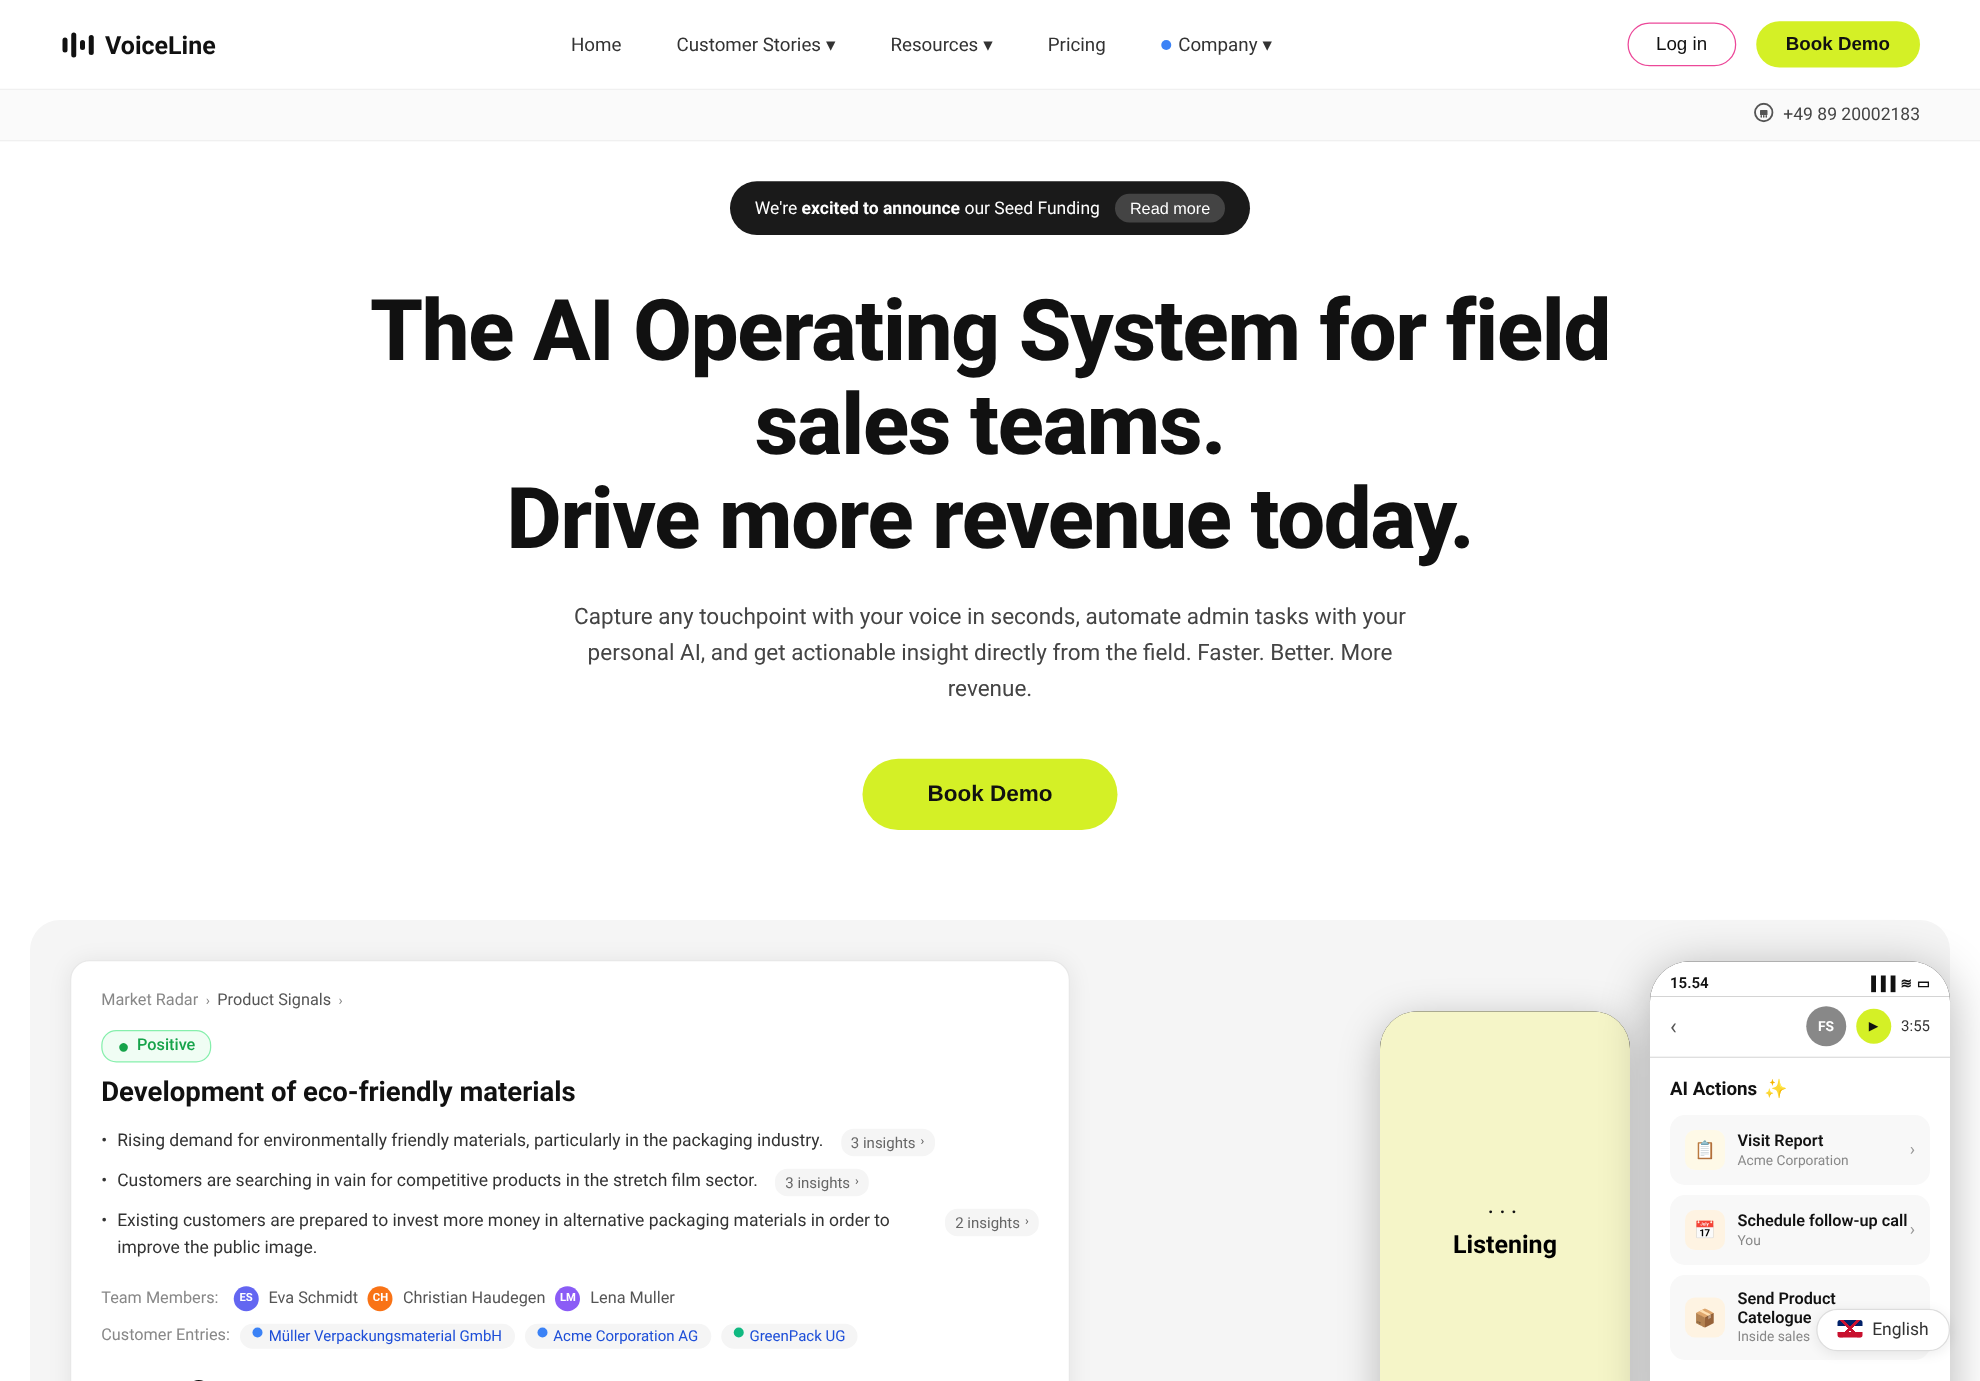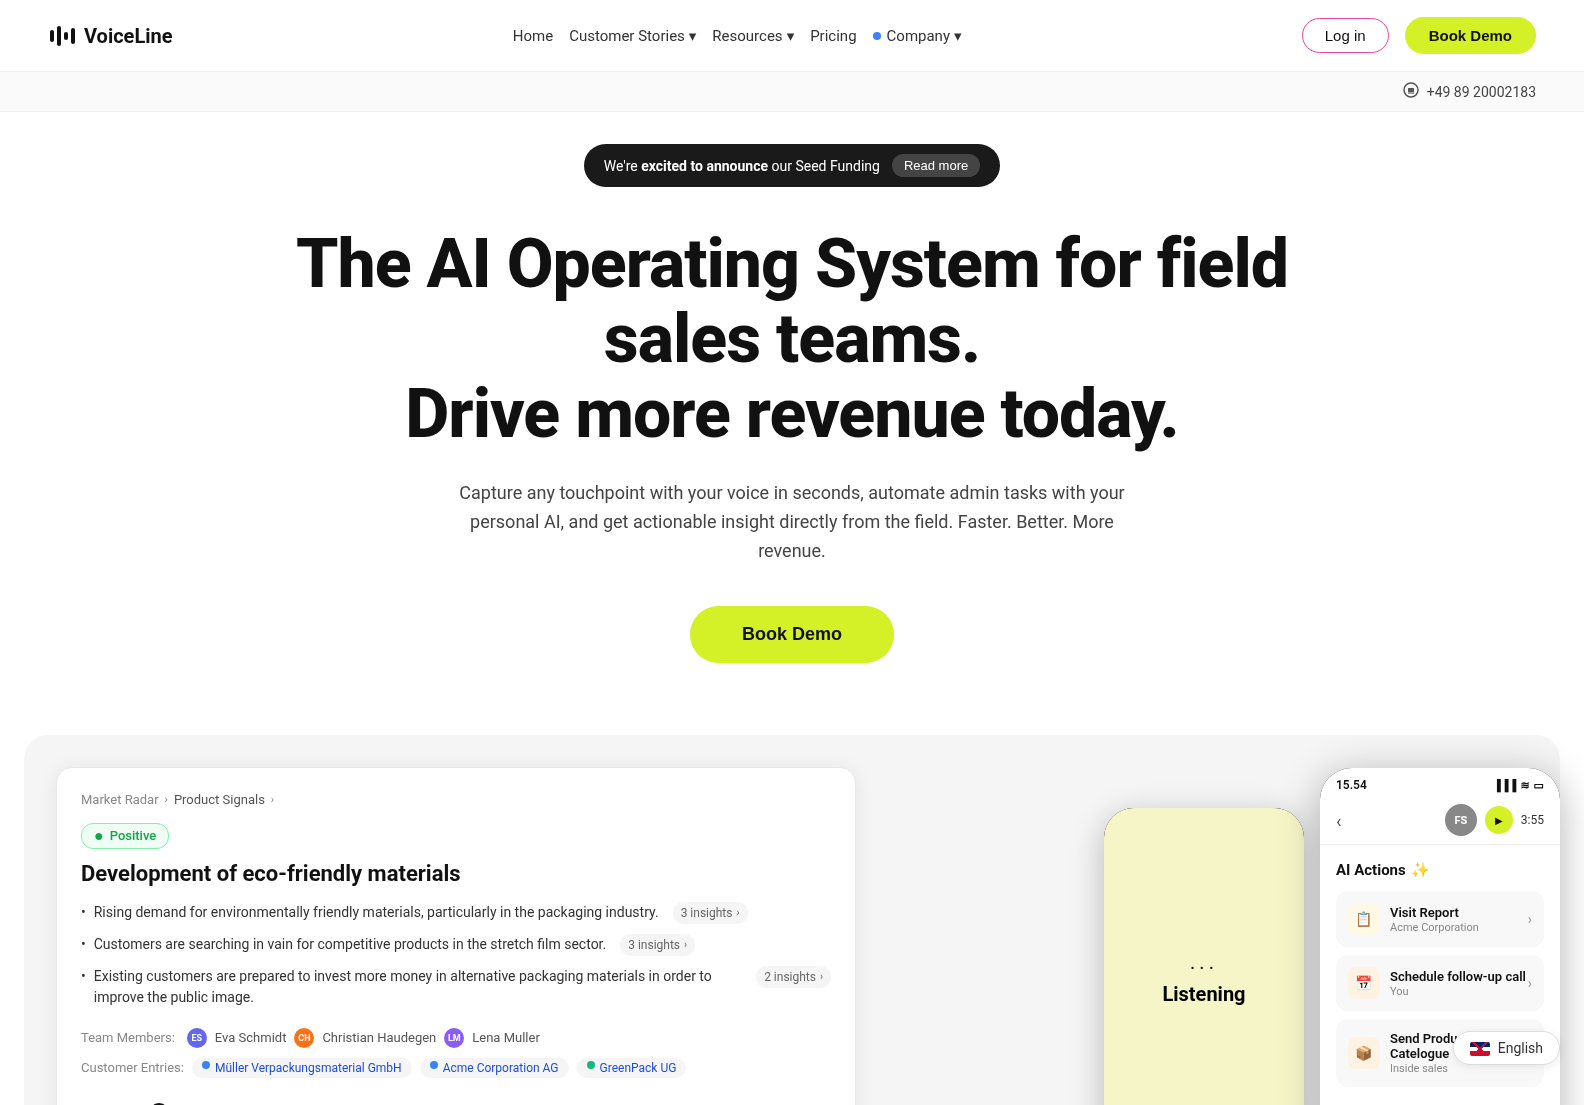--- a/index.html
+++ b/index.html
@@ -33,21 +33,21 @@
       white-space: nowrap;
     }
     .logo-icon {
       display: flex;
       align-items: center;
       gap: 2px;
     }
     .nav-links {
       display: flex;
       align-items: center;
-      gap: 16px;
+      gap: 44px;
       list-style: none;
       justify-content: space-between;
     }
     .nav-links li a {
       text-decoration: none;
       color: #333;
       font-size: 15px;
       display: flex;
       align-items: center;
       gap: 4px;
@@ -434,24 +434,24 @@
     .action-card-sub {
       font-size: 11px;
       color: #888;
       margin-top: 1px;
     }
     .action-chevron { font-size: 14px; color: #999; }
 
     
     .lang-badge {
       position: fixed;
-      bottom: 40px;
+      bottom: 24px;
       right: 24px;
       display: flex;
-      align-items: flex-end;
+      align-items: flex-start;
       gap: 8px;
       background: #fff;
       border: 1px solid #ddd;
       border-radius: 20px;
       padding: 8px 16px;
       font-size: 14px;
       color: #333;
       box-shadow: 0 2px 10px rgba(0,0,0,0.08);
     }
     .flag-icon {

